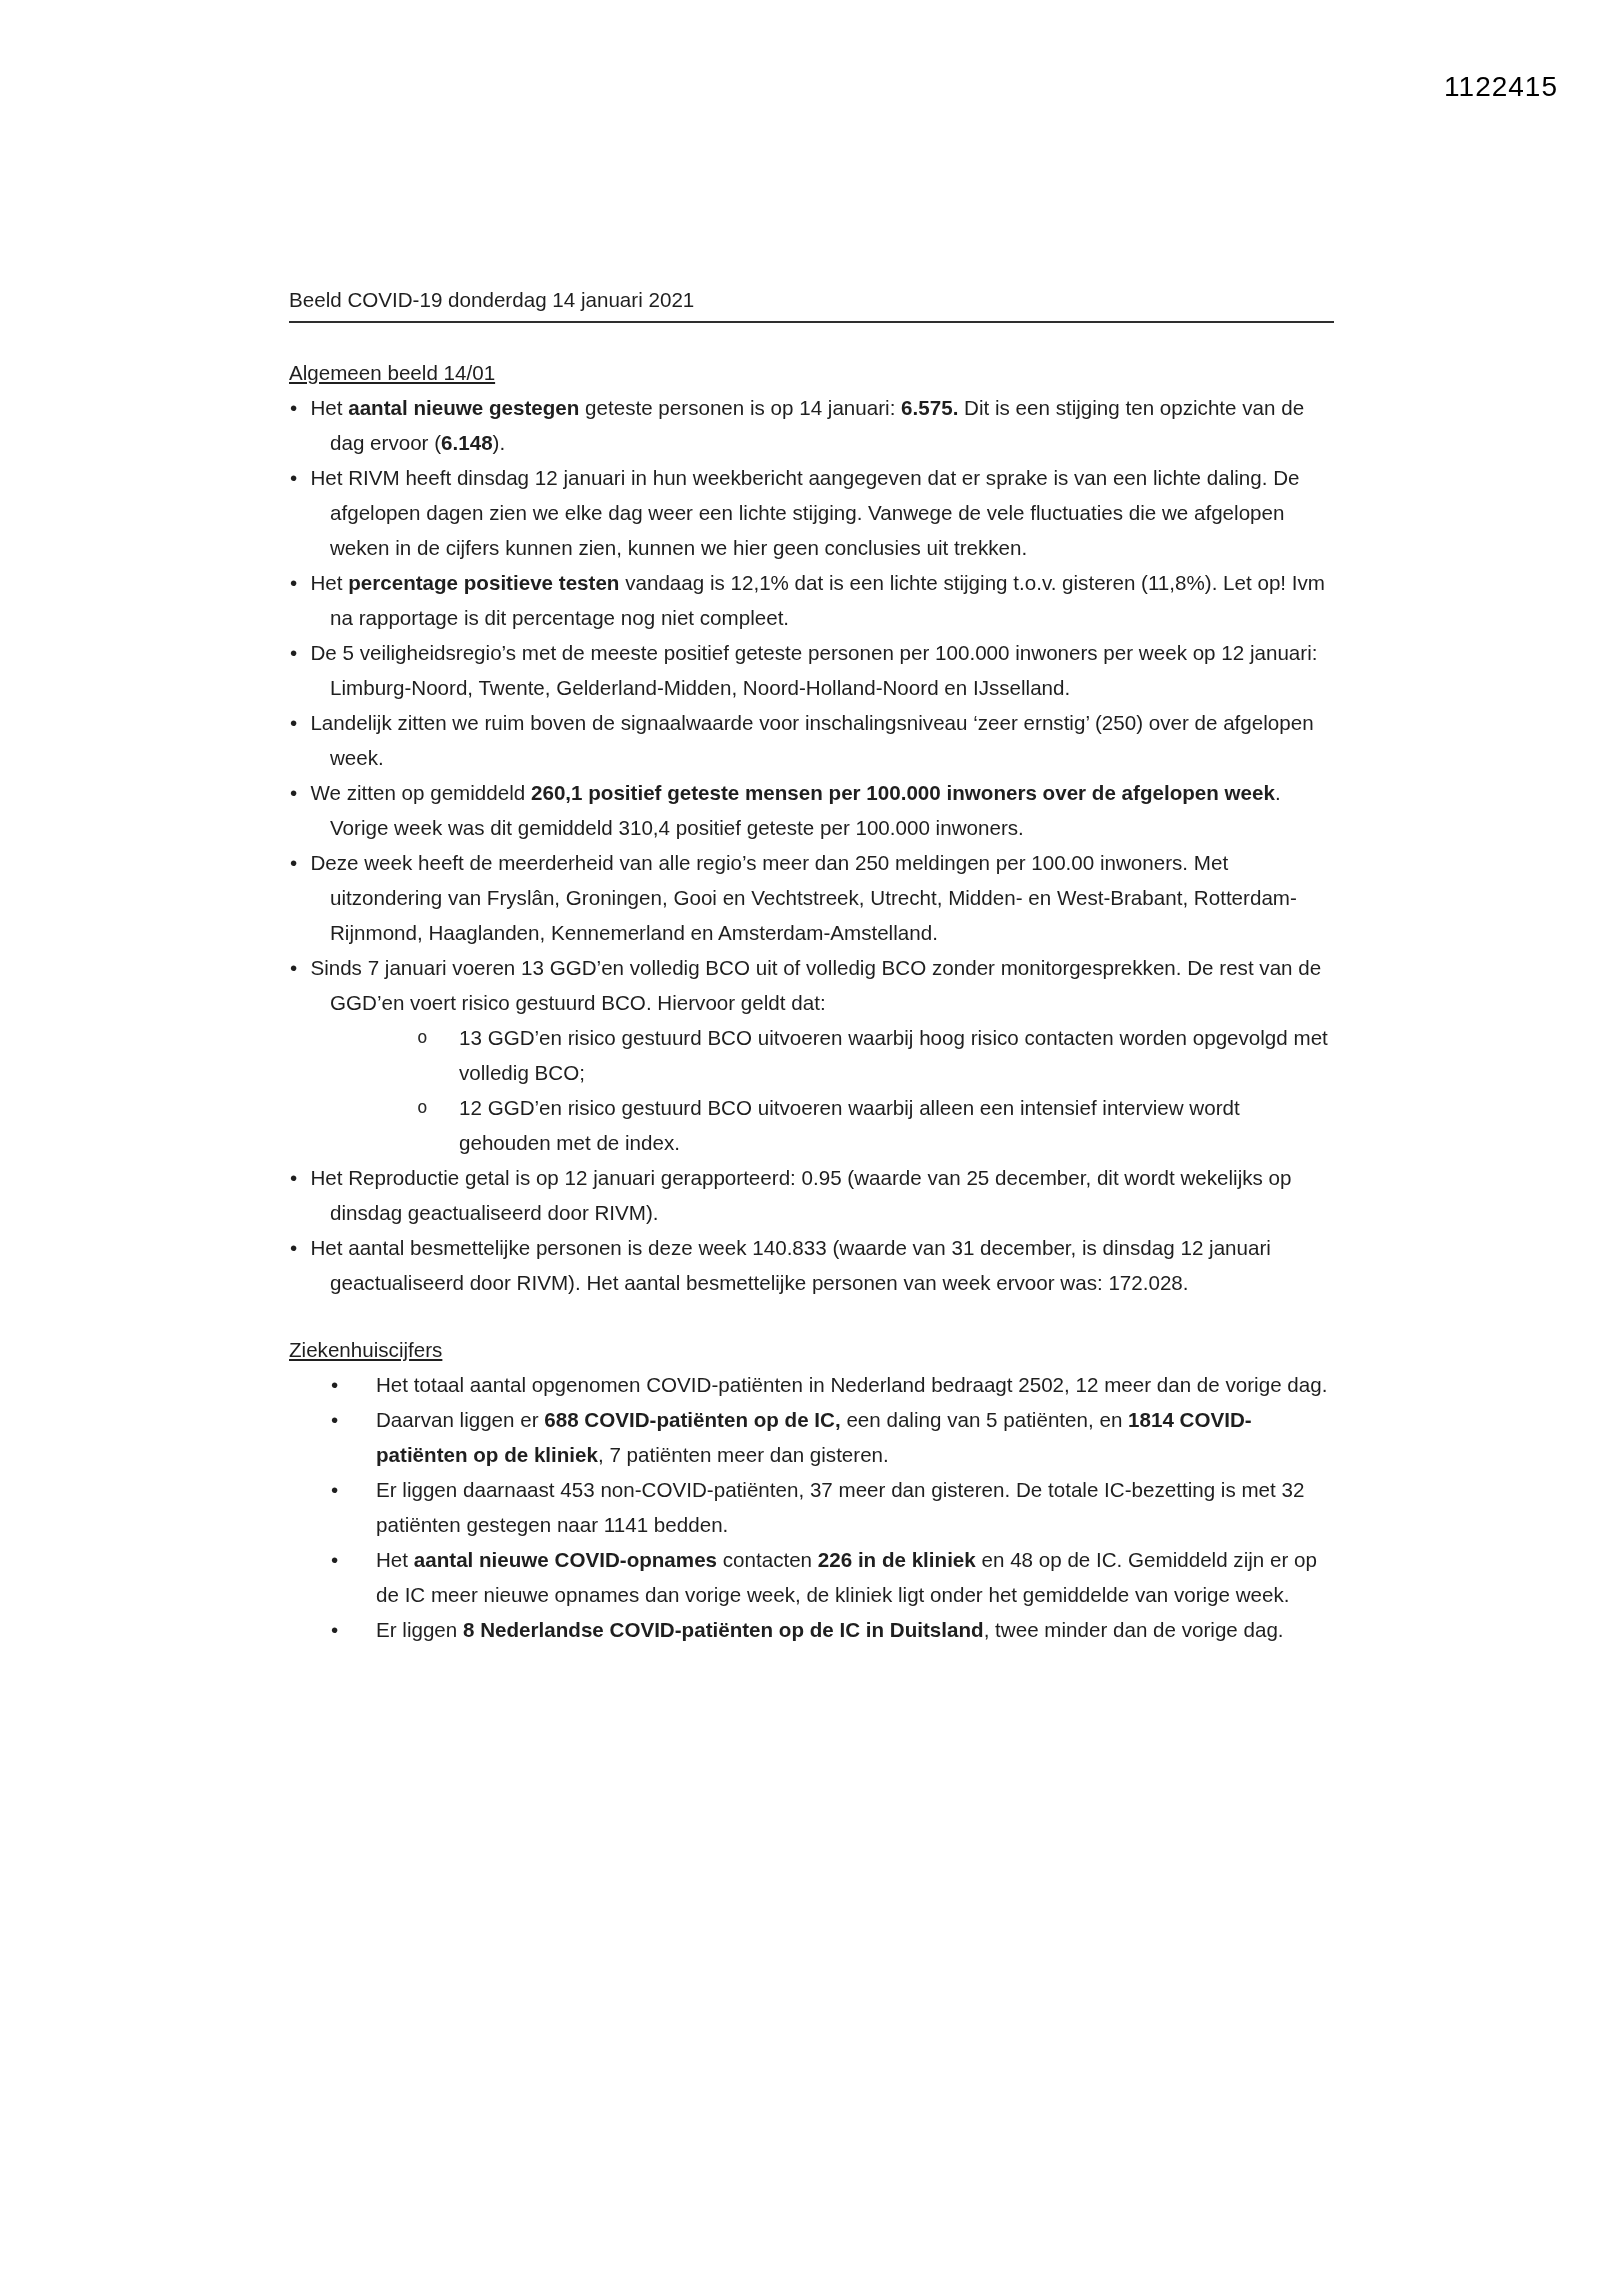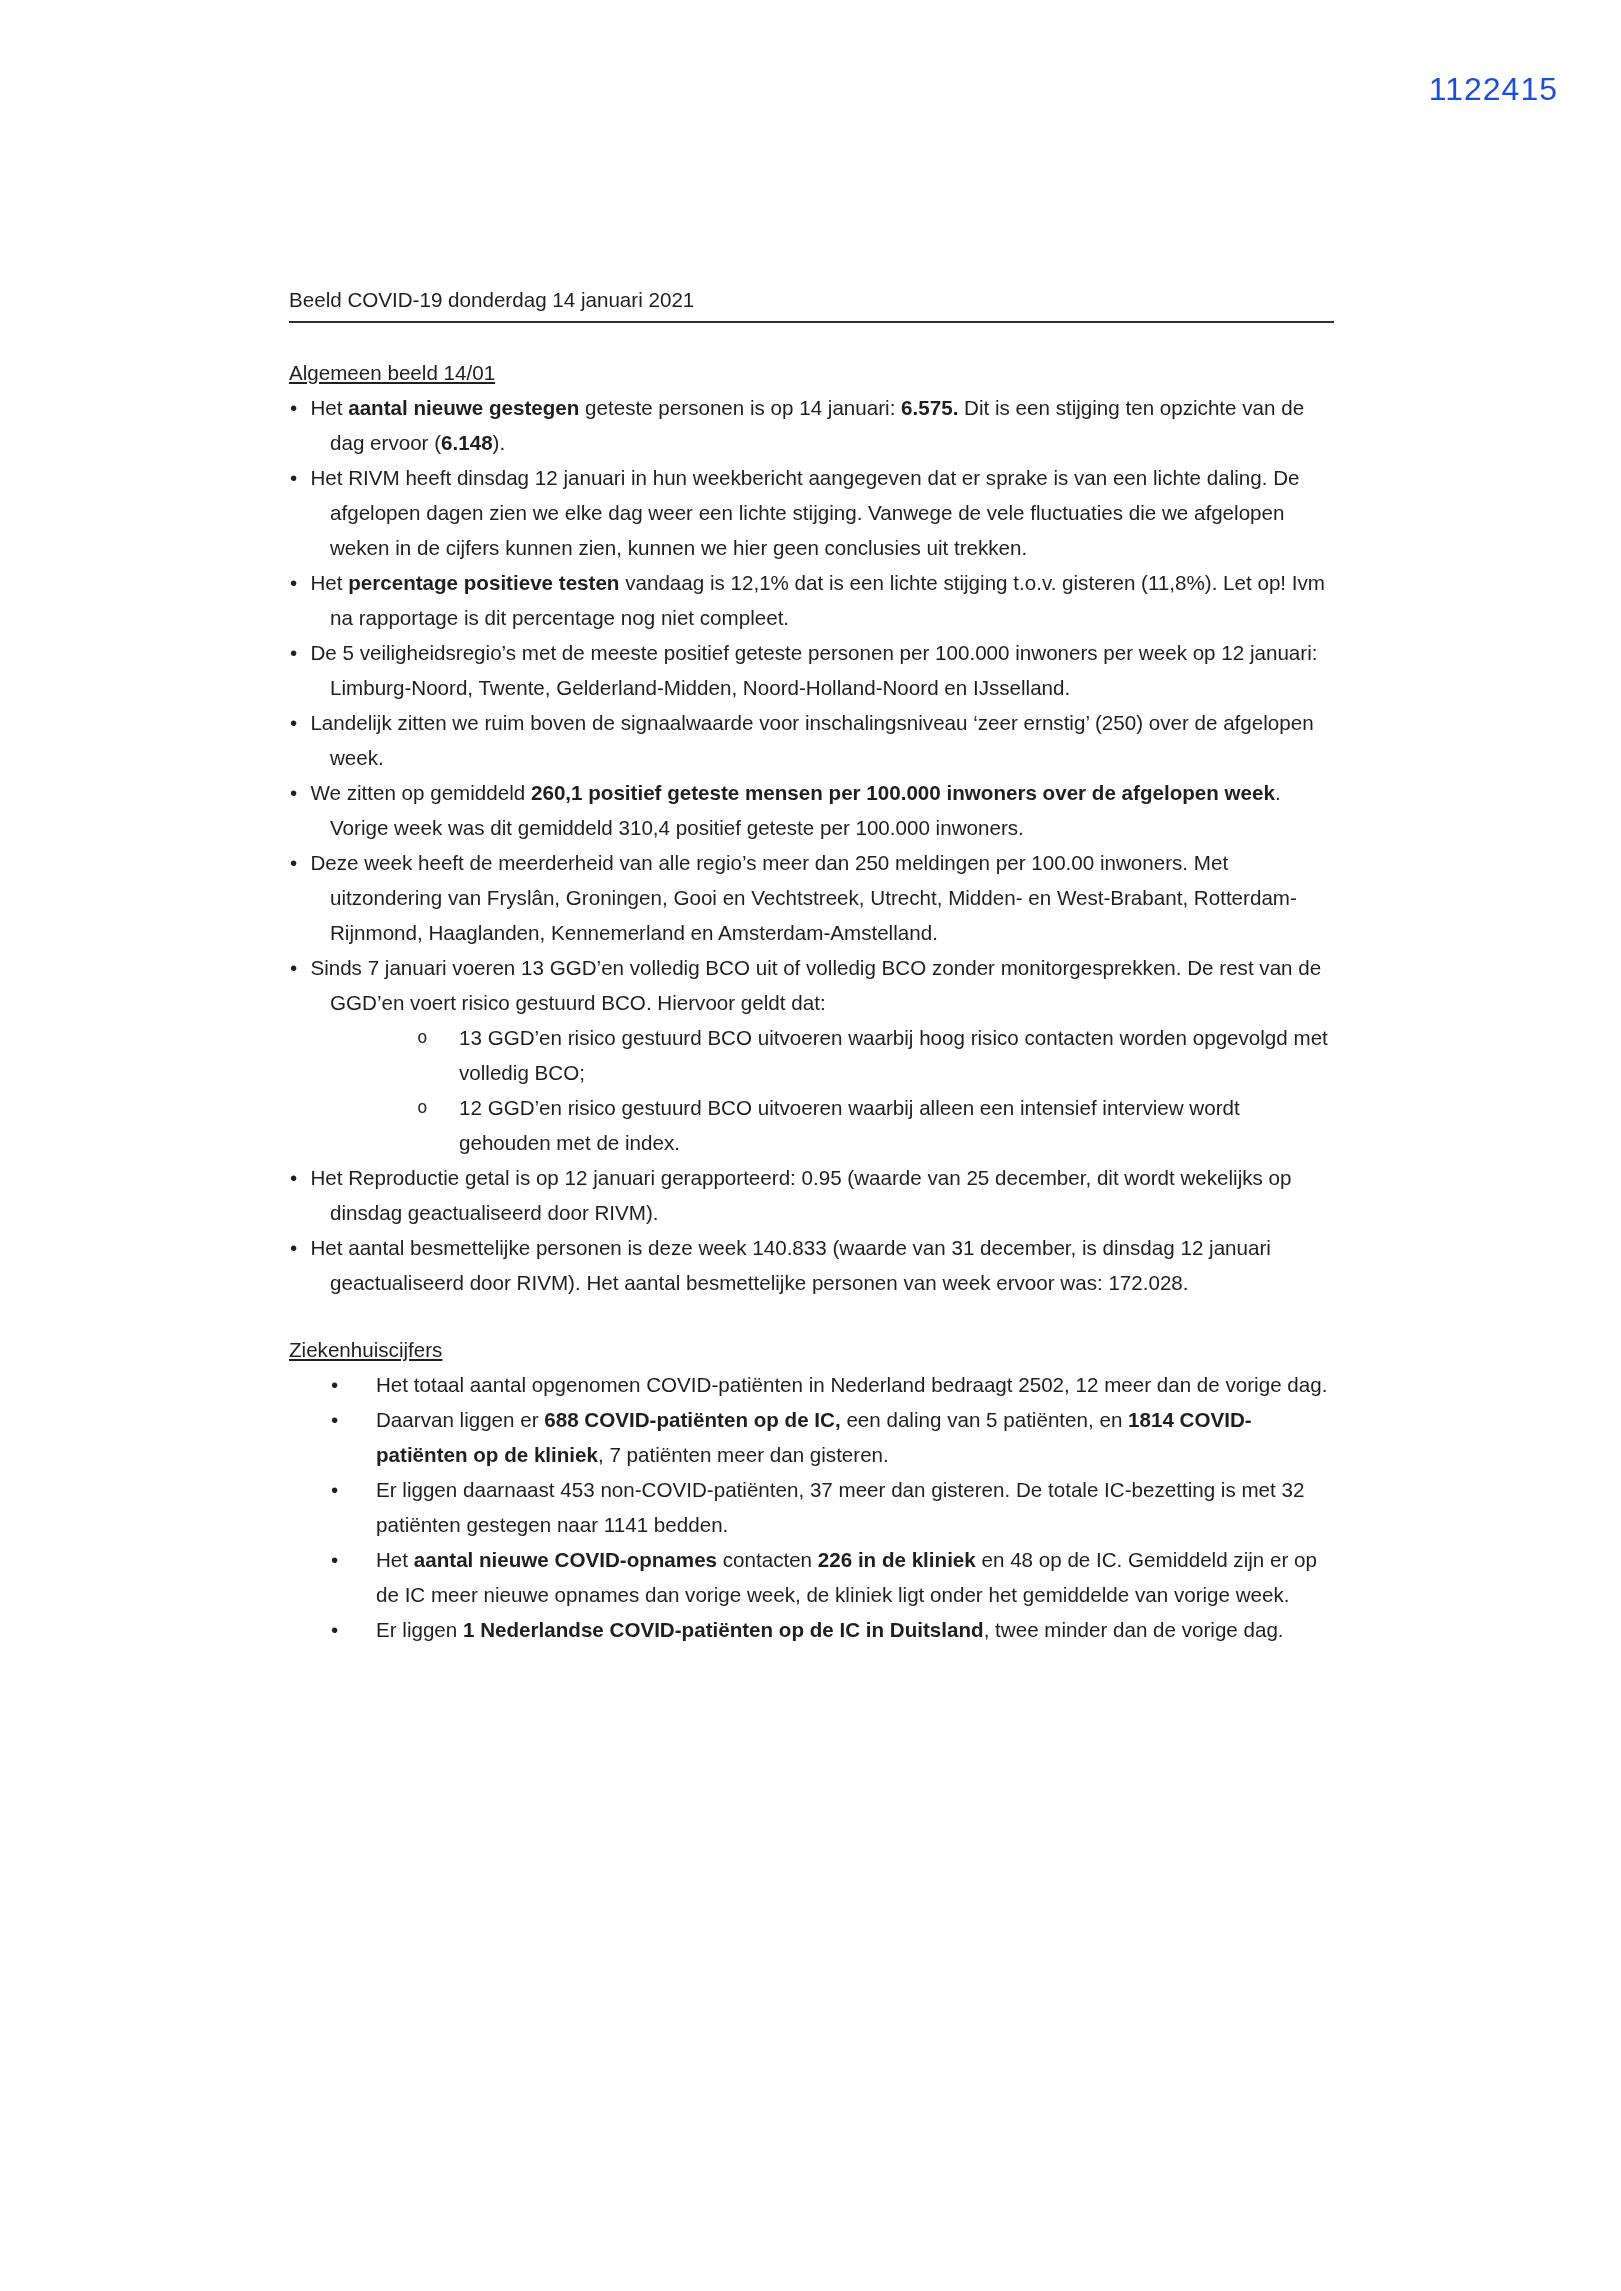--- a/index.html
+++ b/index.html
@@ -16,24 +16,24 @@
     background: #ffffff;
     color: #1f1f1f;
     font-size: 20.6px;
     line-height: 35px;
     overflow: hidden;
   }
   .page-number {
     position: absolute;
     top: 73px;
     right: 63px;
-    font-size: 32px;
+    font-size: 28px;
     line-height: 1;
     letter-spacing: 1px;
-    color: #1d4ed8;
+    color: #000000;
   }
   .content {
     position: absolute;
     left: 289px;
     top: 282px;
     width: 1045px;
   }
   .doc-title { font-weight: 400; }
   .title-rule {
     border: 0;
@@ -144,19 +144,19 @@
       <li>
         <span class="m">•</span>
         <span class="t"><span>Er liggen daarnaast 453 non-COVID-patiënten, 37 meer dan gisteren. De totale IC-bezetting is met 32 patiënten gestegen naar 1141 bedden.</span></span>
       </li>
       <li>
         <span class="m">•</span>
         <span class="t"><span>Het </span><span style="font-weight: 700;">aantal nieuwe COVID-opnames </span><span>contacten </span><span style="font-weight: 700;">226 in de kliniek </span><span>en </span><span style="font-weight: 400;">48 op de IC.</span><span> Gemiddeld zijn er op de IC meer nieuwe opnames dan vorige week, de kliniek ligt onder het gemiddelde van vorige week.</span></span>
       </li>
       <li>
         <span class="m">•</span>
-        <span class="t"><span>Er liggen </span><span style="font-weight: 700;">1 Nederlandse COVID-patiënten op de IC in Duitsland</span><span>, twee minder dan de vorige dag.</span></span>
+        <span class="t"><span>Er liggen </span><span style="font-weight: 700;">8 Nederlandse COVID-patiënten op de IC in Duitsland</span><span>, twee minder dan de vorige dag.</span></span>
       </li>
     </ul>
 
   </div>
 </div>
 
 
 </body></html>

